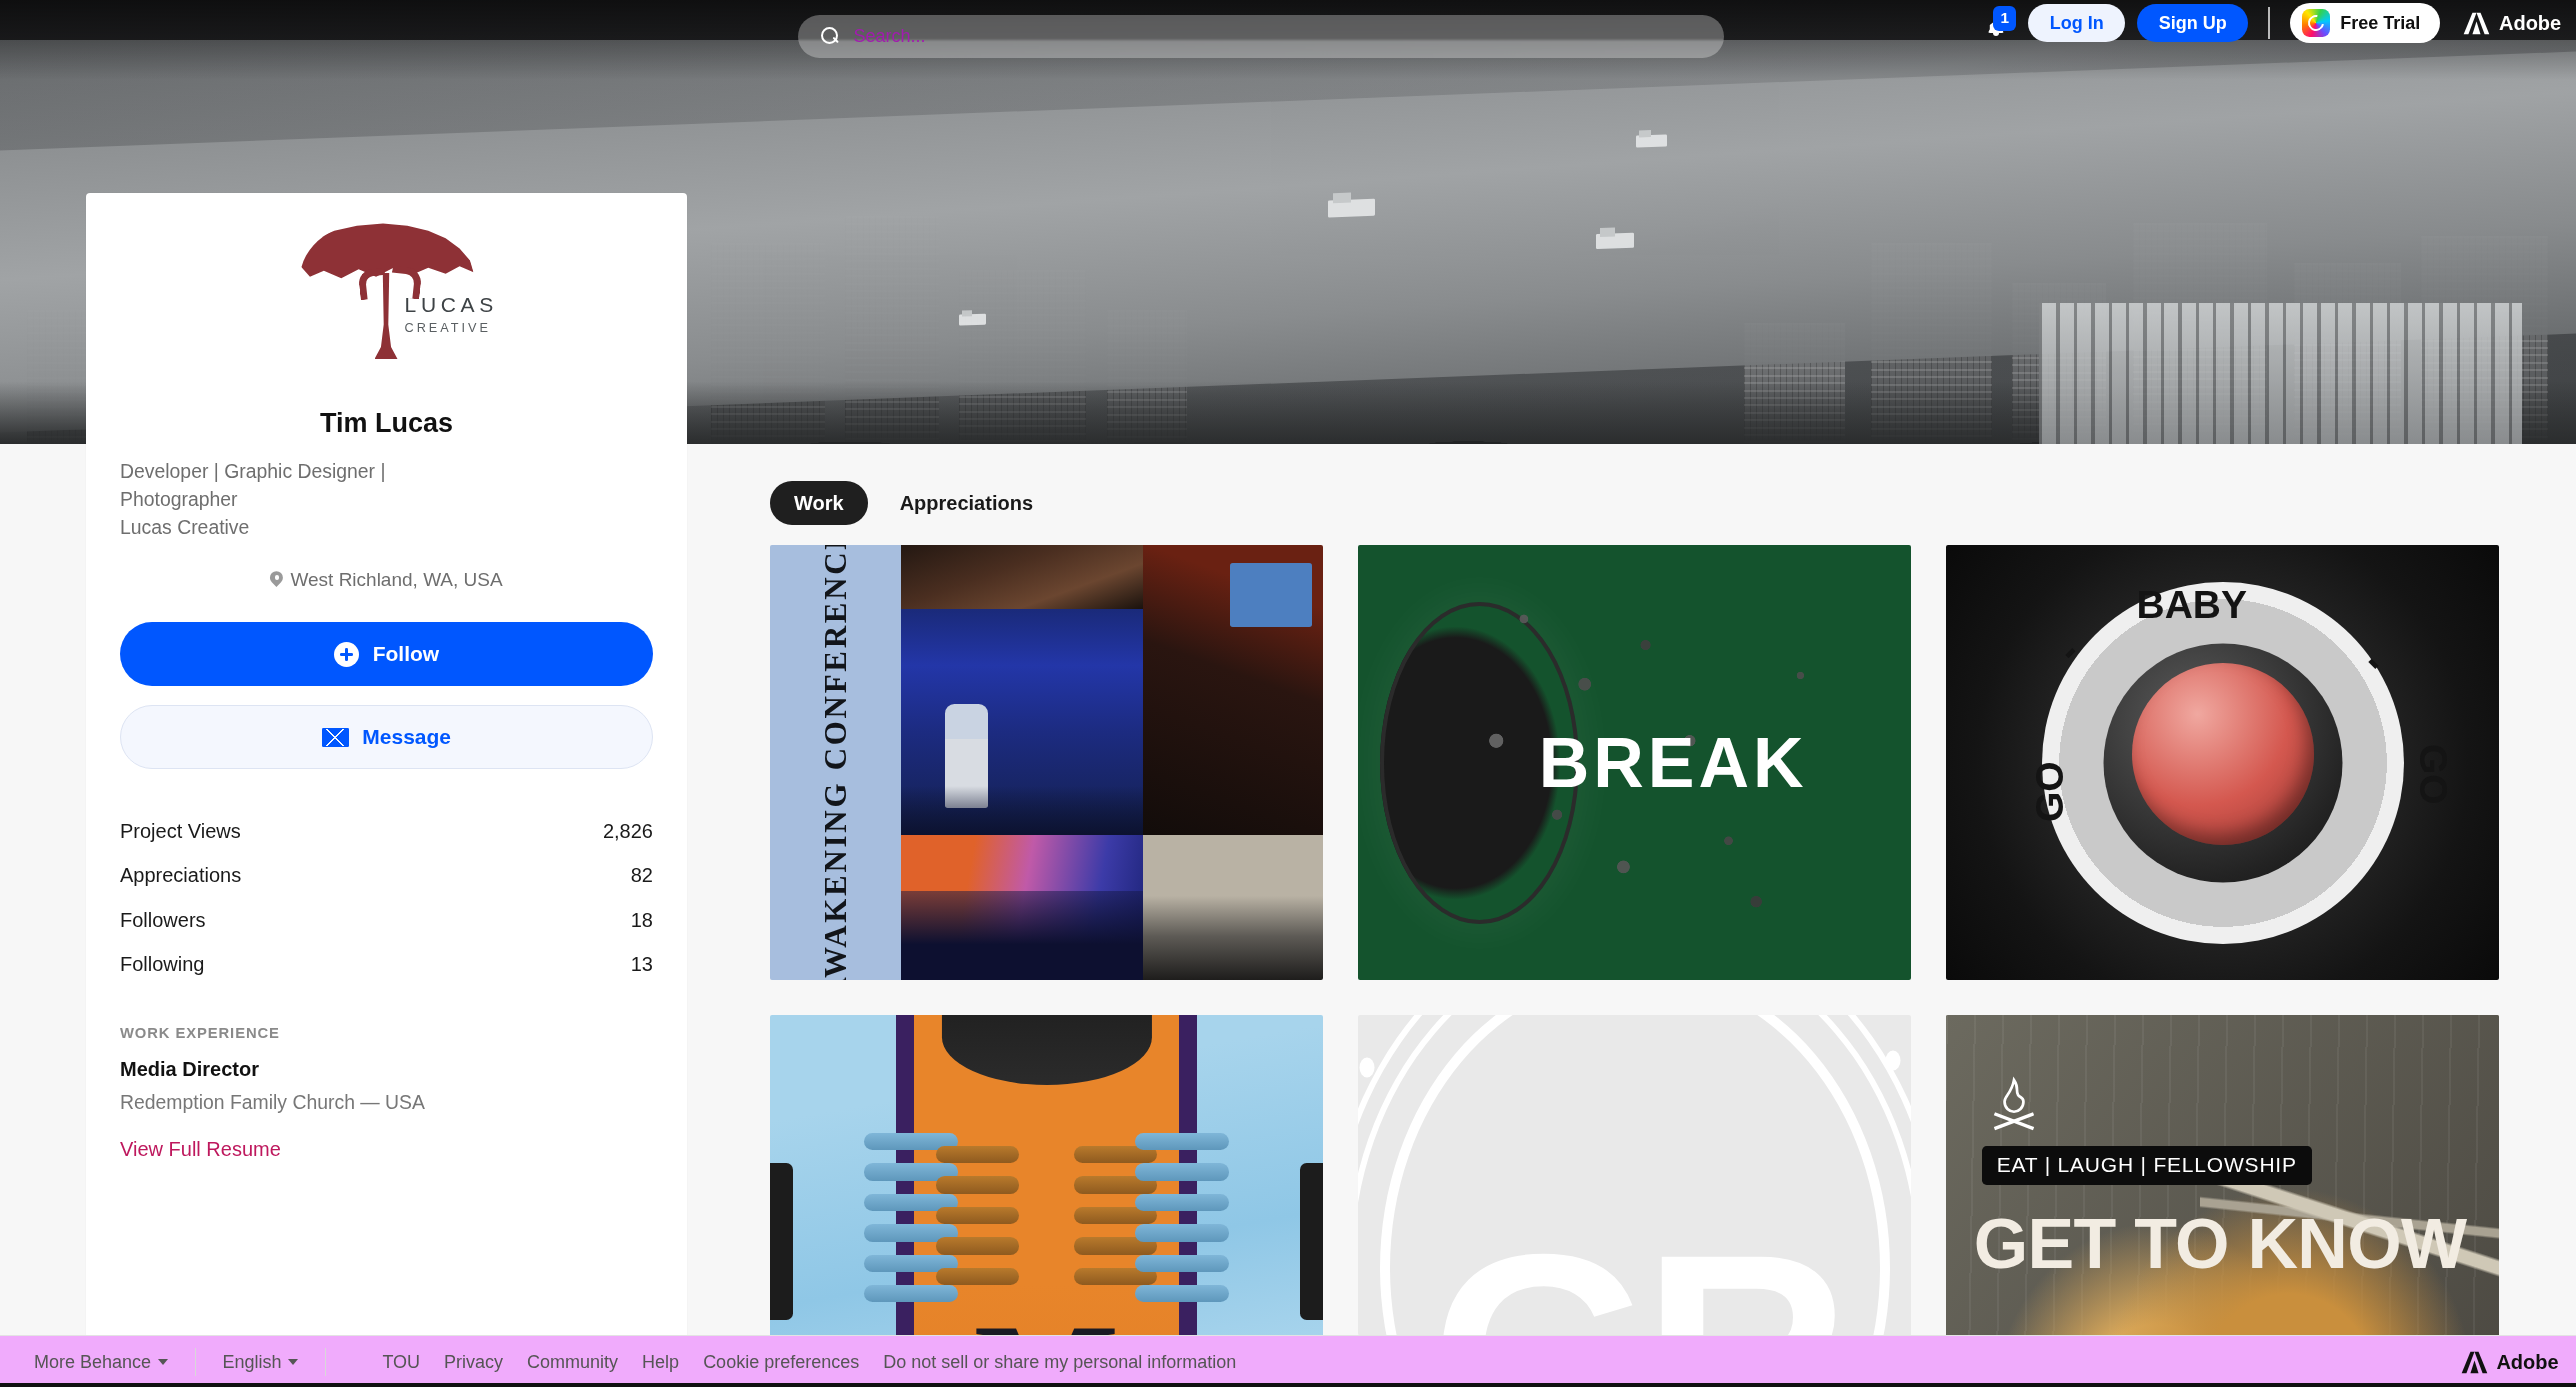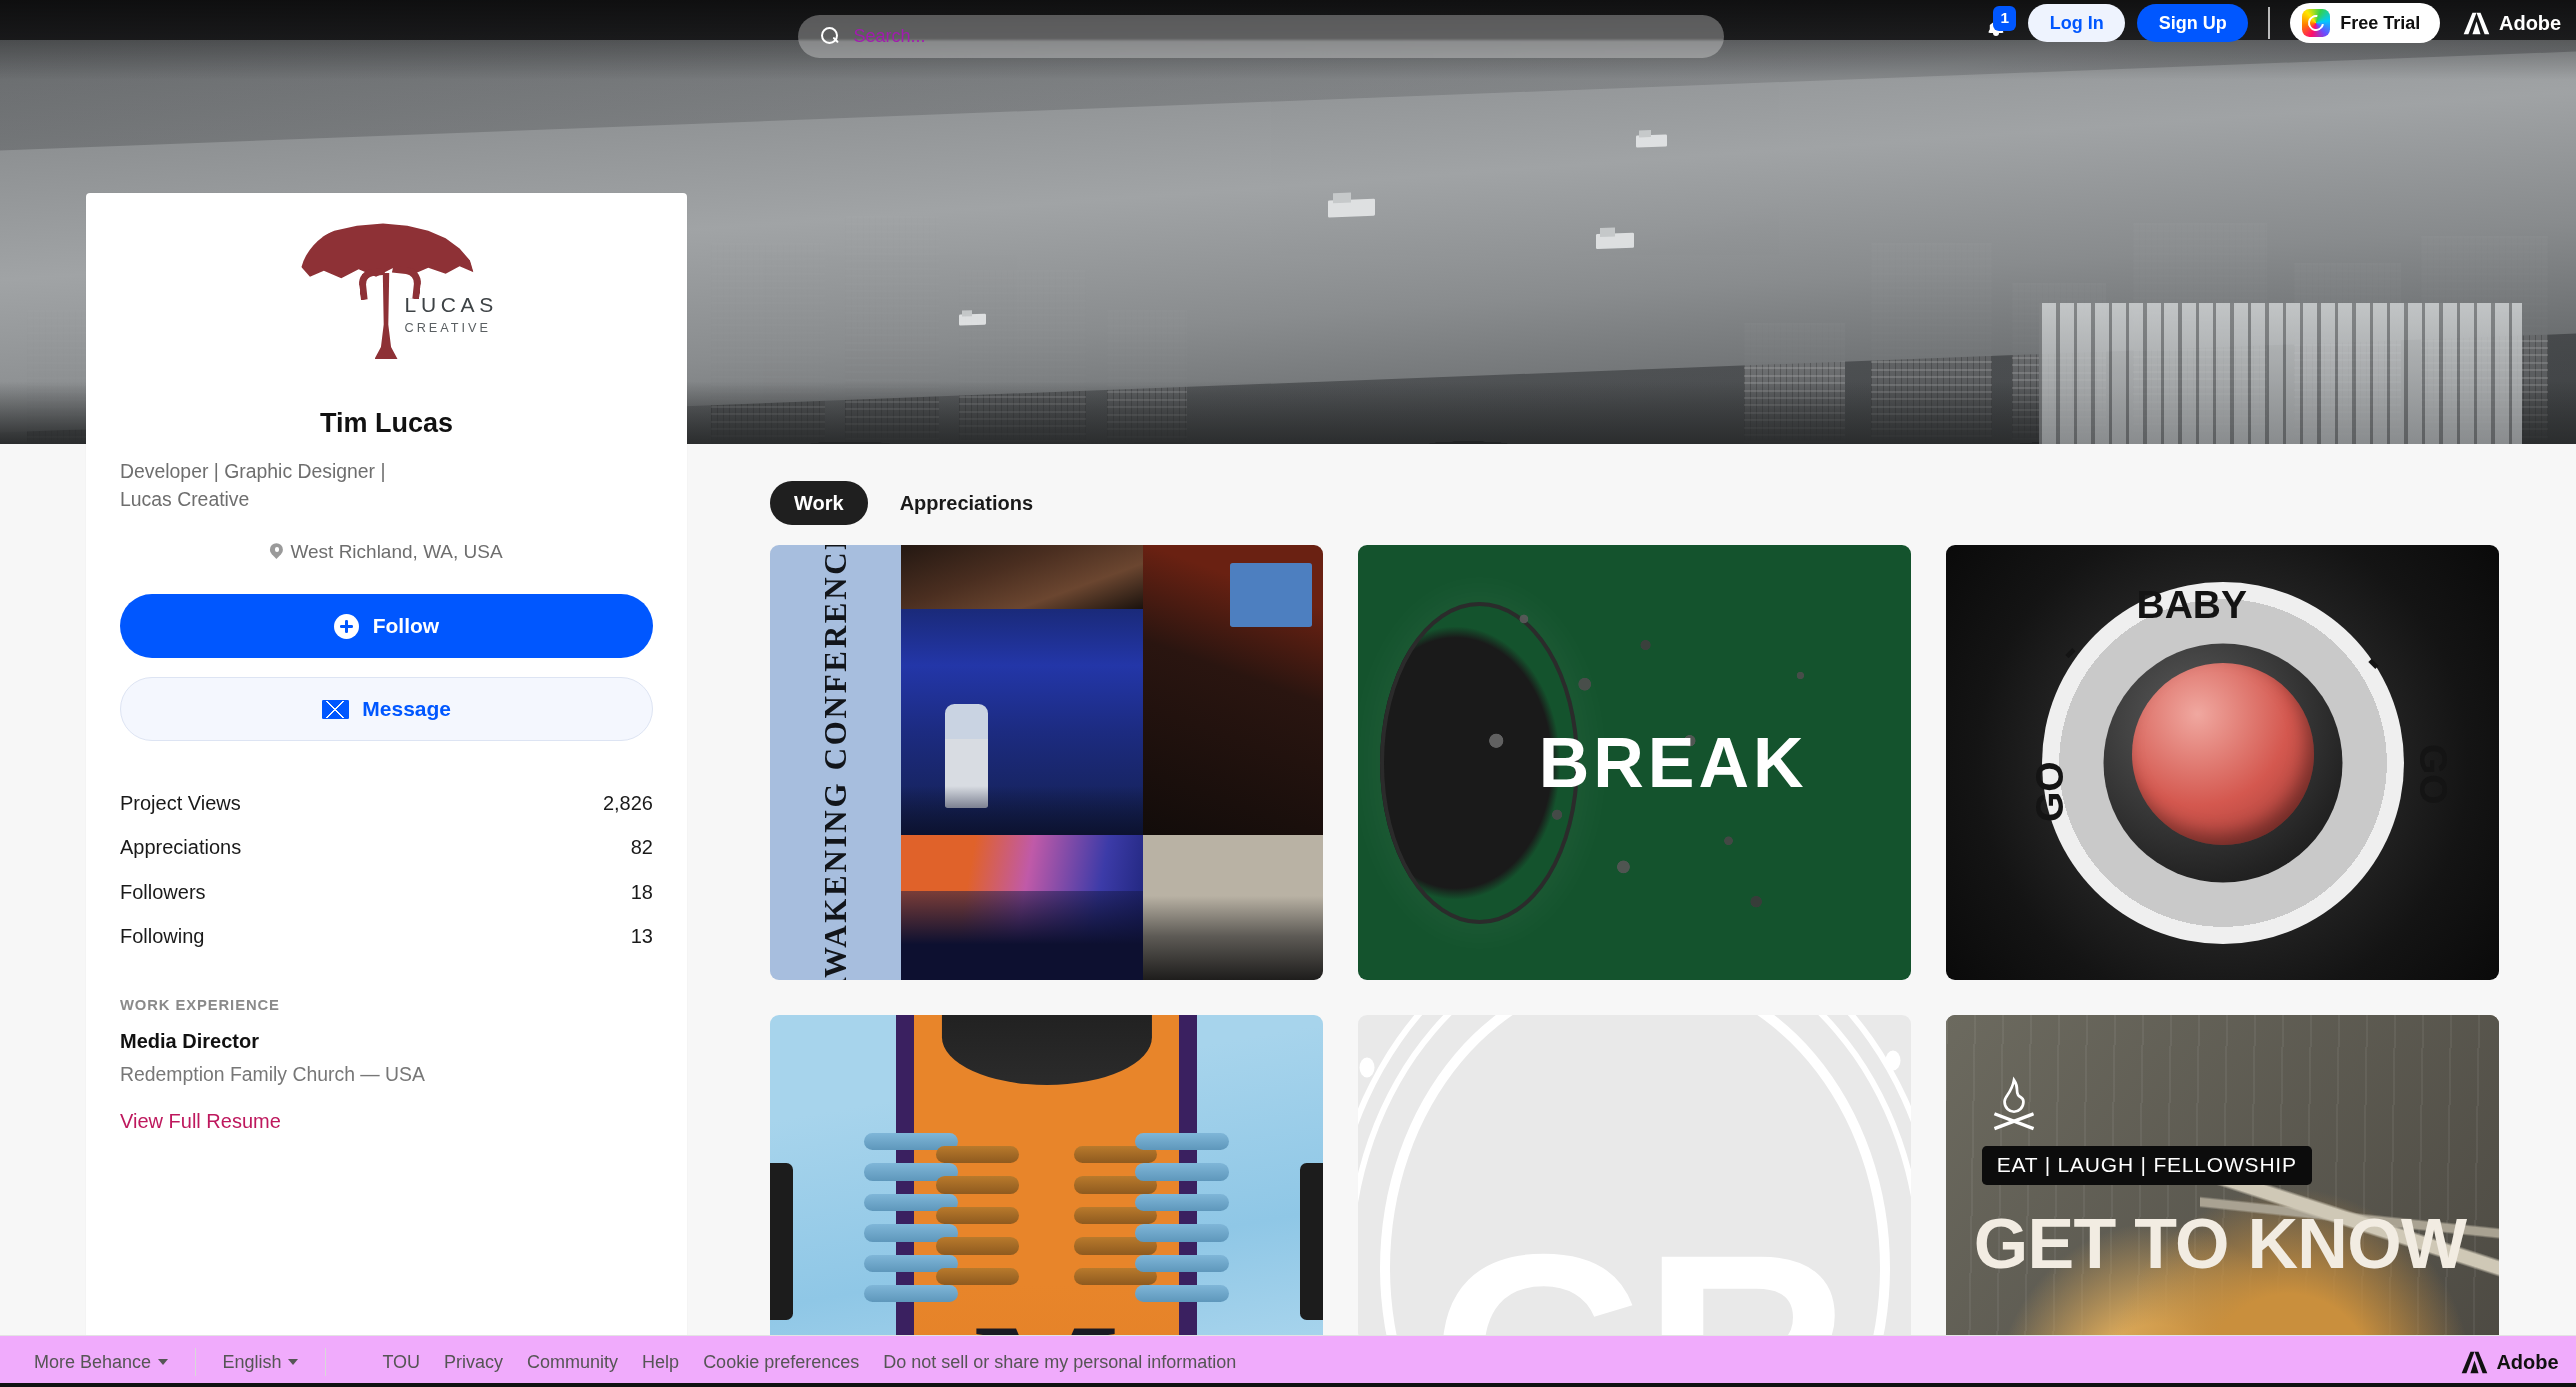--- a/index.html
+++ b/index.html
@@ -217,21 +217,21 @@
   
   .main { position:absolute; left:770px; top:469px; width:1730px; }
   .tabs { display:flex; align-items:center; gap:8px; height:67px; }
   .tab {
     font-size:20px; font-weight:700; padding: 0 24px; height:44px; line-height:44px;
     border-radius:22px; color:#1a1a1a; white-space:nowrap;
   }
   .tab.active { background:#1f1f1f; color:#fff; }
 
   .grid { display:grid; grid-template-columns: repeat(3, 553px); gap: 35px; margin-top: 9.4px; }
-  .card { width:553px; height:435px; border-radius:9px; overflow:hidden; position:relative; background:#eee; }
+  .card { width:553px; height:435px; border-radius:2px; overflow:hidden; position:relative; background:#eee; }
 
   
   .c-awk { display:flex; }
   .awk-side {
     width: 131px; background:#a7bede; position:relative; flex:none;
   }
   .awk-side span {
     position:absolute; left:50%; top:50%;
     transform: translate(-50%,-50%) rotate(-90deg);
     white-space:nowrap; font-family:"Liberation Serif", serif;
@@ -495,20 +495,21 @@
         <div class="logo-text">
           <div class="l1">LUCAS</div>
           <div class="l2">CREATIVE</div>
         </div>
       </div>
     </div>
 
     <div class="pname">Tim Lucas</div>
     <div class="ptitle">
       <div>Developer | Graphic Designer |</div>
+      <div>Photographer</div>
       <div>Lucas Creative</div>
     </div>
 
     <div class="ploc">
       <span class="pin"></span>
       <span>West Richland, WA, USA</span>
     </div>
 
     <button class="btn-follow">
       <span class="plus-ico"></span>

